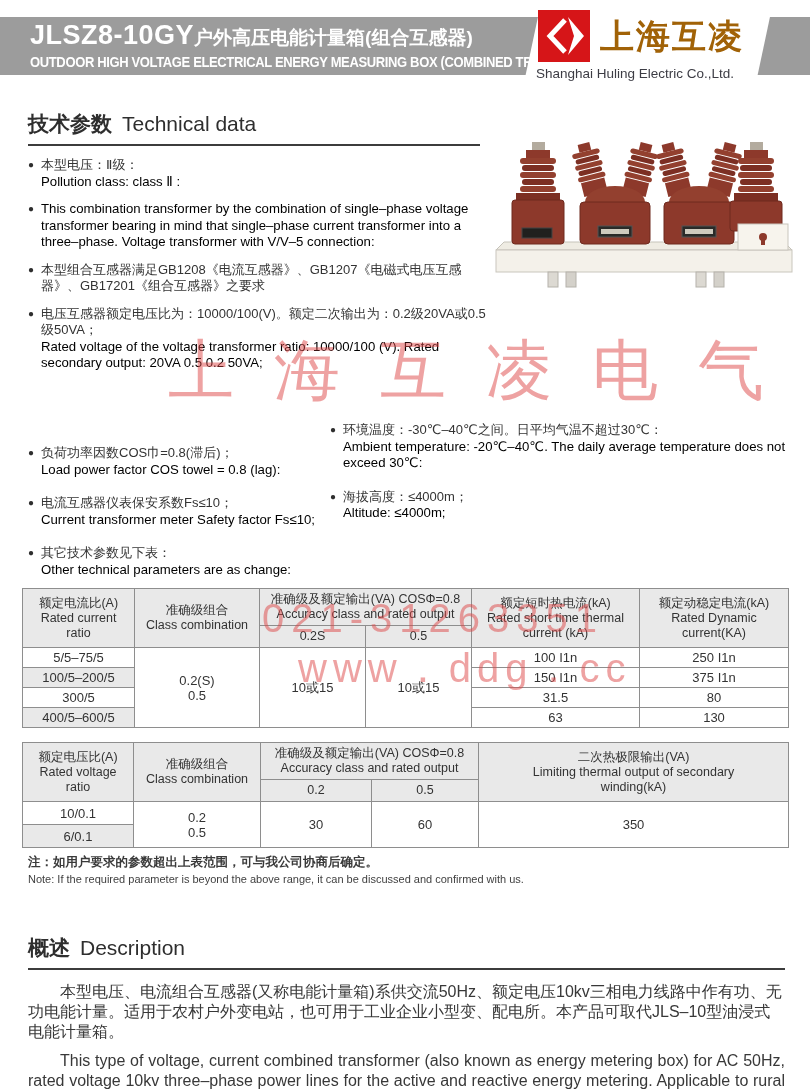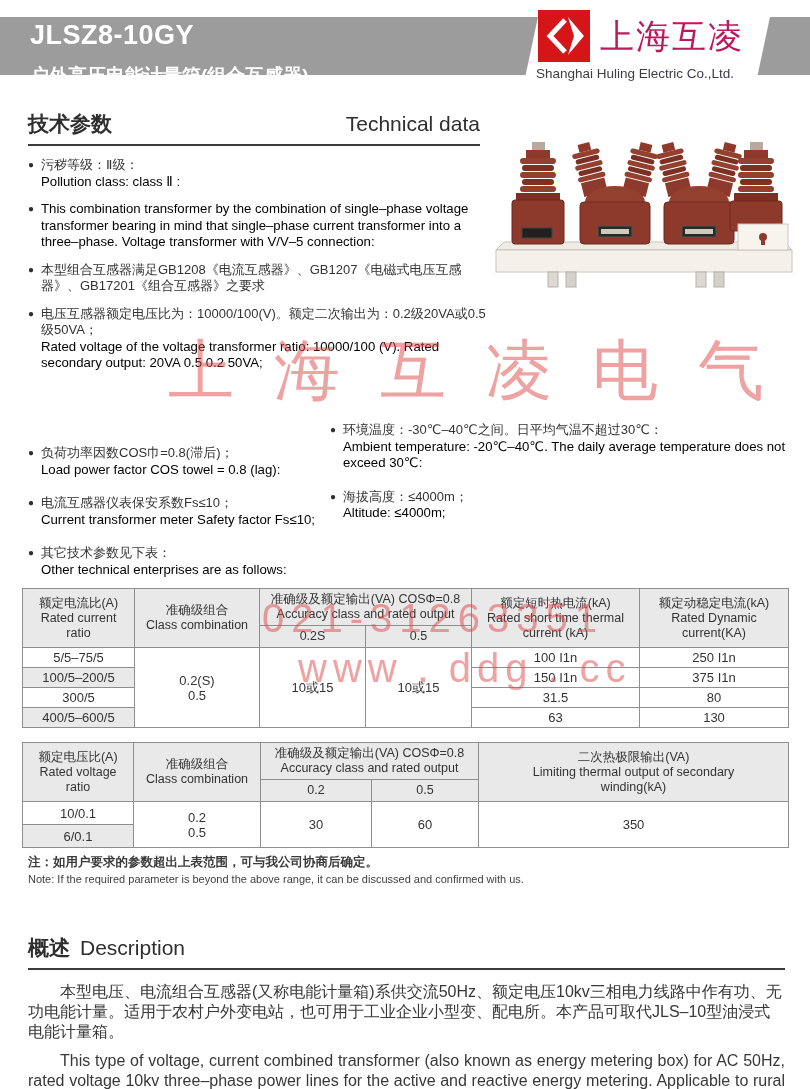--- a/index.html
+++ b/index.html
@@ -4,36 +4,36 @@
 <style>
   * { margin:0; padding:0; box-sizing:border-box; }
   html,body { background:#ffffff; }
   body { width:810px; height:1089px; position:relative; overflow:hidden;
          font-family:"Liberation Sans","DejaVu Sans",sans-serif; color:#3a3a3a; }
   .page { position:absolute; inset:0; }
 
   
   .header-bar { position:absolute; top:17px; left:0; width:810px; height:58px; background:#9c9c9c; }
   .header-titles { position:absolute; left:30px; top:3px; color:#ffffff; white-space:nowrap; }
-  .title-line1 { display:flex; align-items:baseline; gap:12px;flex-direction:column; }
+  .title-line1 { display:flex; align-items:baseline; gap:0; }
   .model { font-size:27px; font-weight:bold; letter-spacing:0.5px; }
   .title-zh { font-size:19px; font-weight:bold; }
   .title-en { font-size:14px; font-weight:bold; letter-spacing:-0.4px; transform:scaleX(0.93); transform-origin:left center; margin-top:3px; }
   .logo-plate { position:absolute; top:4px; right:46px; width:232px; height:82px; background:#ffffff; transform:skewX(-12deg); }
   .logo-content { position:absolute; top:8px; right:46px; width:228px; height:80px; }
   .logo-box { position:absolute; left:2px; top:2px; width:52px; height:52px; }
-  .logo-cn { position:absolute; left:64px; top:6px; font-size:34px; font-weight:normal; color:#be185d; letter-spacing:2px; white-space:nowrap; }
+  .logo-cn { position:absolute; left:64px; top:6px; font-size:34px; font-weight:bold; color:#a16207; letter-spacing:2px; white-space:nowrap; }
   .logo-en { position:absolute; left:0px; top:58px; width:228px; font-size:13.5px; color:#3c3c44; white-space:nowrap; }
 
   
   .sec-head { position:absolute; left:28px; display:flex; align-items:baseline; gap:10px;
               border-bottom:2px solid #3c3c3c; padding-bottom:6px; }
   .sec-head .zh { font-size:21px; font-weight:bold; color:#2e2e2e; }
   .sec-head .en { font-size:21px; color:#2e2e2e; }
-  #tech-head { top:110px; width:452px;justify-content:space-between; }
+  #tech-head { top:110px; width:452px; }
   #desc-head { top:934px; width:757px; }
 
   
   .bullets { position:absolute; left:28px; top:157px; width:470px; }
   .bullet { position:relative; padding-left:13px; margin-bottom:11px; }
   .bullet::before { content:"●"; position:absolute; left:0; top:2px; font-size:10px; color:#2e2e2e; }
   .bullet .zh { font-size:13px; line-height:16.5px; color:#333; }
   .bullet .en { font-size:13.2px; line-height:16.5px; color:#000000; }
   .two-col-left  { position:absolute; left:28px; top:445px; width:300px; }
   .two-col-right { position:absolute; left:330px; top:422px; width:462px; }
@@ -98,21 +98,21 @@
     <div class="logo-en">Shanghai Huling Electric Co.,Ltd.</div>
   </div>
 
   <div class="sec-head" id="tech-head">
     <span class="zh">技术参数</span>
     <span class="en">Technical data</span>
   </div>
 
   <div class="bullets">
     <div class="bullet">
-      <div class="zh">污秽等级：Ⅱ级：</div>
+      <div class="zh">本型电压：Ⅱ级：</div>
       <div class="en">Pollution class: class Ⅱ :</div>
     </div>
     <div class="bullet">
       <div class="en">This combination transformer by the combination of single–phase voltage transformer bearing in mind that single–phase current transformer into a three–phase. Voltage transformer with V/V–5 connection:</div>
     </div>
     <div class="bullet">
       <div class="zh">本型组合互感器满足GB1208《电流互感器》、GB1207《电磁式电压互感器》、GB17201《组合互感器》之要求</div>
     </div>
     <div class="bullet">
       <div class="zh">电压互感器额定电压比为：10000/100(V)。额定二次输出为：0.2级20VA或0.5级50VA；</div>
@@ -124,21 +124,21 @@
     <div class="bullet">
       <div class="zh">负荷功率因数COS巾=0.8(滞后)；</div>
       <div class="en">Load power factor COS towel = 0.8 (lag):</div>
     </div>
     <div class="bullet">
       <div class="zh">电流互感器仪表保安系数Fs≤10；</div>
       <div class="en">Current transformer meter Safety factor Fs≤10;</div>
     </div>
     <div class="bullet">
       <div class="zh">其它技术参数见下表：</div>
-      <div class="en">Other technical enterprises are as follows:</div>
+      <div class="en">Other technical parameters are as change:</div>
     </div>
   </div>
   <div class="two-col-right">
     <div class="bullet">
       <div class="zh">环境温度：-30℃–40℃之间。日平均气温不超过30℃：</div>
       <div class="en">Ambient temperature: -20℃–40℃. The daily average temperature does not exceed 30℃:</div>
     </div>
     <div class="bullet">
       <div class="zh">海拔高度：≤4000m；</div>
       <div class="en">Altitude: ≤4000m;</div>

